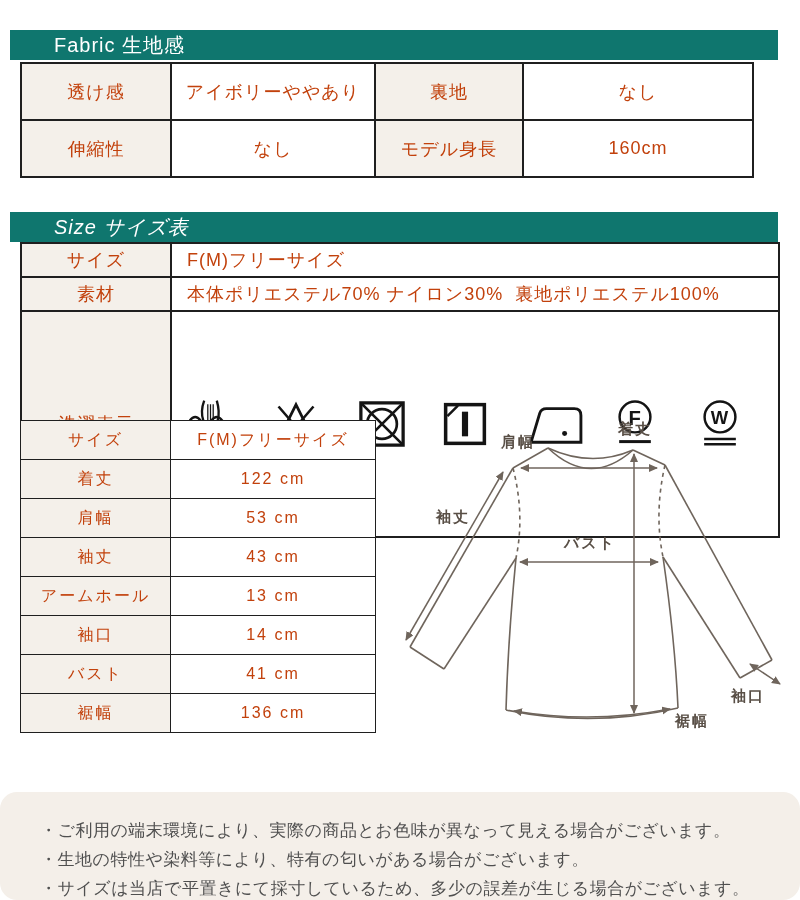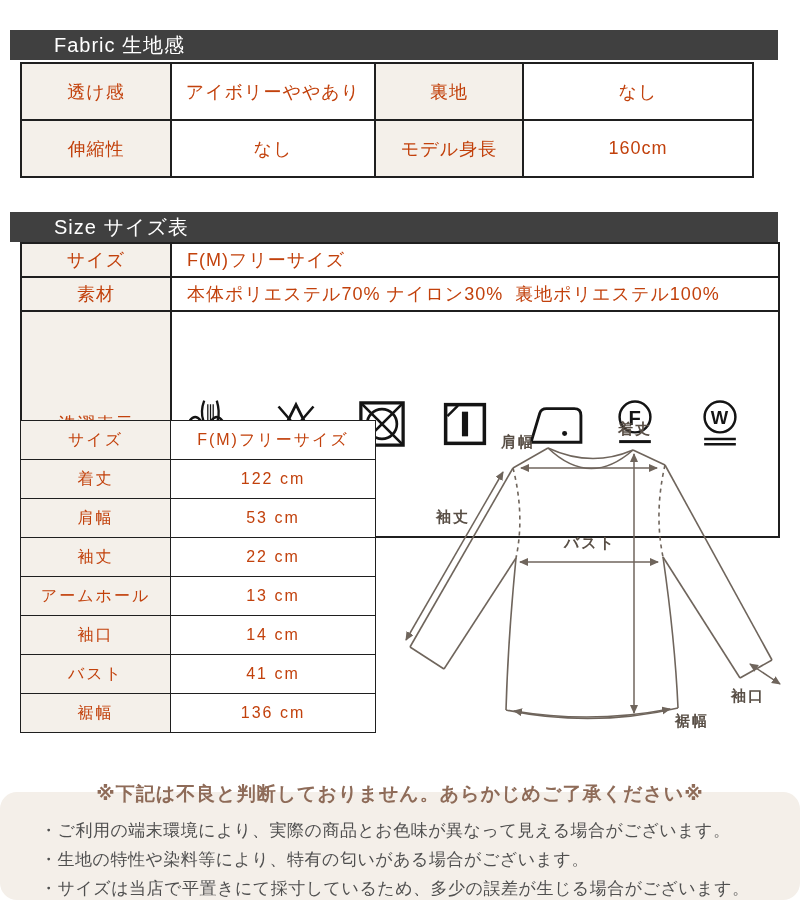--- a/index.html
+++ b/index.html
@@ -5,25 +5,25 @@
   * { margin:0; padding:0; box-sizing:border-box; }
   html,body { background:#fff; }
   body { font-family:"Liberation Sans","DejaVu Sans",sans-serif; }
   #page {
     position:relative; width:800px; height:900px; background:#fff;
     overflow:hidden; color:#4f4f4f;
   }
   
   .section-bar {
     position:absolute; left:10px; width:768px; height:30px;
-    background:#404040; color:#ffffff;
+    background:#0f766e; color:#ffffff;
     font-size:20px; line-height:30px; padding-left:44px; letter-spacing:1px;
   }
   #fabric-bar { top:30px; }
-  #size-bar  { top:212px; }
+  #size-bar  { top:212px;font-style:italic; }
 
   
   table { border-collapse:collapse; }
   td {
     border:2px solid #1f1f1f; text-align:center; vertical-align:middle;
     font-size:18px; color:#c2410c; letter-spacing:1px;
   }
   td.hcell { background:#f4f0ea; }
   td.vcell { background:#ffffff; }
 
@@ -178,21 +178,21 @@
     <tr>
       <td class="hcell lab">着丈</td>
       <td class="vcell val">122 cm</td>
     </tr>
     <tr>
       <td class="hcell lab">肩幅</td>
       <td class="vcell val">53 cm</td>
     </tr>
     <tr>
       <td class="hcell lab">袖丈</td>
-      <td class="vcell val">22 cm</td>
+      <td class="vcell val">43 cm</td>
     </tr>
     <tr>
       <td class="hcell lab">アームホール</td>
       <td class="vcell val">13 cm</td>
     </tr>
     <tr>
       <td class="hcell lab">袖口</td>
       <td class="vcell val">14 cm</td>
     </tr>
     <tr>
@@ -249,21 +249,20 @@
         <text class="dia-label" x="237" y="24" text-anchor="middle">着丈</text>
         <text class="dia-label" x="120" y="37" text-anchor="middle">肩幅</text>
         <text class="dia-label" x="55" y="112" text-anchor="middle">袖丈</text>
         <text class="dia-label" x="192" y="138" text-anchor="middle">バスト</text>
         <text class="dia-label" x="350" y="291" text-anchor="middle">袖口</text>
         <text class="dia-label" x="294" y="316" text-anchor="middle">裾幅</text>
       </g>
     </svg>
   </div>
 
-  <div id="notes-heading">※下記は不良と判断しておりません。あらかじめご了承ください※</div>
   <div id="notes-box">
     <div id="notes-list">
       <div class="note-item">・ご利用の端末環境により、実際の商品とお色味が異なって見える場合がございます。</div>
       <div class="note-item">・生地の特性や染料等により、特有の匂いがある場合がございます。</div>
       <div class="note-item">・サイズは当店で平置きにて採寸しているため、多少の誤差が生じる場合がございます。</div>
     </div>
   </div>
 
 </div>
 

